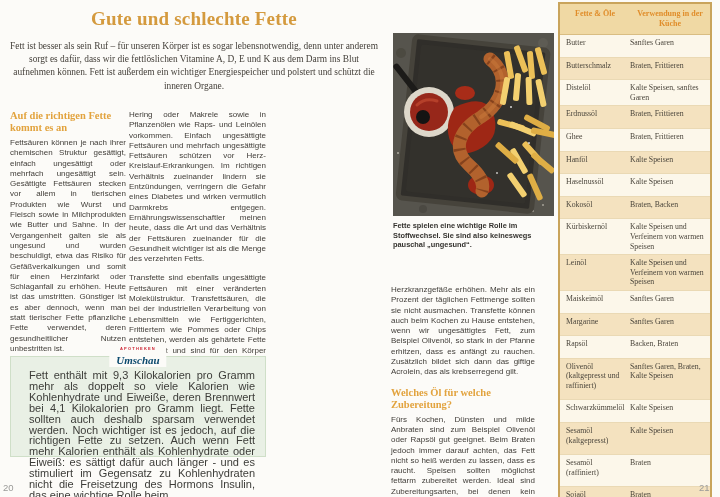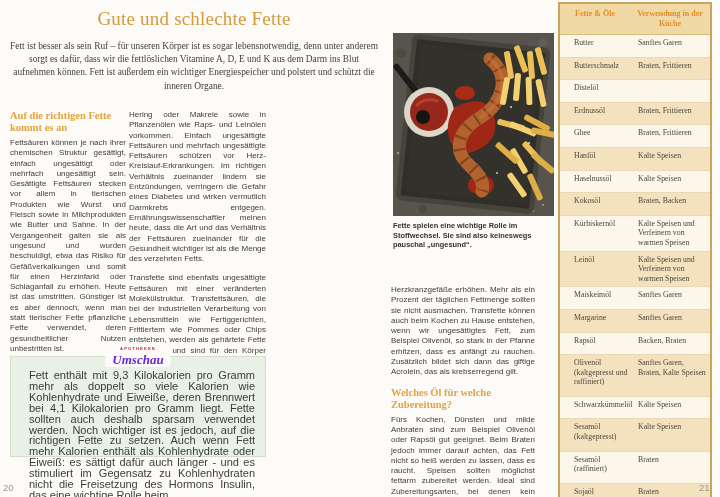--- a/index.html
+++ b/index.html
@@ -6,21 +6,21 @@
   body{
     width:720px;height:497px;position:relative;overflow:hidden;
     background:#fcfbf8;
     font-family:"Liberation Sans", sans-serif;
     color:#3e3e3e;
   }
   .abs{position:absolute;}
   
   .title{
     left:0;top:8px;width:388px;text-align:center;
-    font-family:"Liberation Serif", serif;font-weight:400;
+    font-family:"Liberation Serif", serif;font-weight:700;
     font-size:19px;color:#d49a3e;letter-spacing:.2px;
   }
   .intro{
     left:10px;top:40px;width:368px;text-align:center;
     font-family:"Liberation Serif", serif;
     font-size:9.4px;line-height:13.2px;color:#46423c;
   }
   
   .col{font-size:8px;line-height:10.3px;text-align:justify;color:#403d38;}
   .col p{margin:0 0 9px 0;}
@@ -41,21 +41,21 @@
   .logo{
     position:absolute;left:50%;top:-10px;transform:translateX(-50%);
     background:#fcfbf8;padding:0 7px;text-align:center;line-height:1;
   }
   .logo .small{
     display:block;font-size:4px;letter-spacing:1.2px;color:#cc2231;
     font-weight:700;margin-bottom:0px;
   }
   .logo .big{
     font-family:"Liberation Serif", serif;font-style:italic;font-weight:700;
-    font-size:13px;color:#6d28d9;
+    font-size:11px;color:#0c4a6e;
   }
   .infobox .txt{
     margin:13px 10px 0 18px;font-size:11px;line-height:10.9px;
     text-align:justify;color:#3c3c38;
   }
   
   .photo{left:393px;top:33px;width:161px;height:183px;background:#55534c;}
   .caption{
     left:393px;top:221px;width:161px;
     font-size:7.4px;line-height:9.6px;font-weight:700;color:#35332f;
@@ -69,21 +69,21 @@
   .thead{
     display:flex;background:#f0d9a4;color:#e08d2a;font-weight:700;
     font-size:8px;line-height:10px;text-align:center;
     border-bottom:1px solid #d9bd82;
   }
   .thead .hc{padding:5px 3px;}
   .thead .hc1{width:64px;}
   .thead .hc2{flex:1;}
   .trow{display:flex;border-bottom:1px solid #ead9b4;font-size:7.8px;line-height:9.6px;color:#4b463c;}
   .trow:last-child{border-bottom:none;}
-  .trow .tc1{width:60px;padding:3px 2px 9px 6px;margin-left:8px;}
+  .trow .tc1{width:60px;padding:3px 2px 9px 6px;}
   .trow .tc2{flex:1;padding:3px 4px 3px 2px;}
   .trow.odd{background:#fcf7ea;}
   .trow.even{background:#f4e2bf;}
   
   .pageno{font-size:9.5px;color:#9a9a98;}
   #pn-left{left:3px;top:482px;}
   #pn-right{left:699px;top:482px;}
 </style>
 </head>
 <body>
@@ -194,20 +194,21 @@
       <div class="trow odd">
         <div class="tc1">Butter</div>
         <div class="tc2">Sanftes Garen</div>
       </div>
       <div class="trow even">
         <div class="tc1">Butterschmalz</div>
         <div class="tc2">Braten, Frittieren</div>
       </div>
       <div class="trow odd">
         <div class="tc1">Distelöl</div>
+        <div class="tc2">Kalte Speisen, sanftes Garen</div>
       </div>
       <div class="trow even">
         <div class="tc1">Erdnussöl</div>
         <div class="tc2">Braten, Frittieren</div>
       </div>
       <div class="trow odd">
         <div class="tc1">Ghee</div>
         <div class="tc2">Braten, Frittieren</div>
       </div>
       <div class="trow even">

